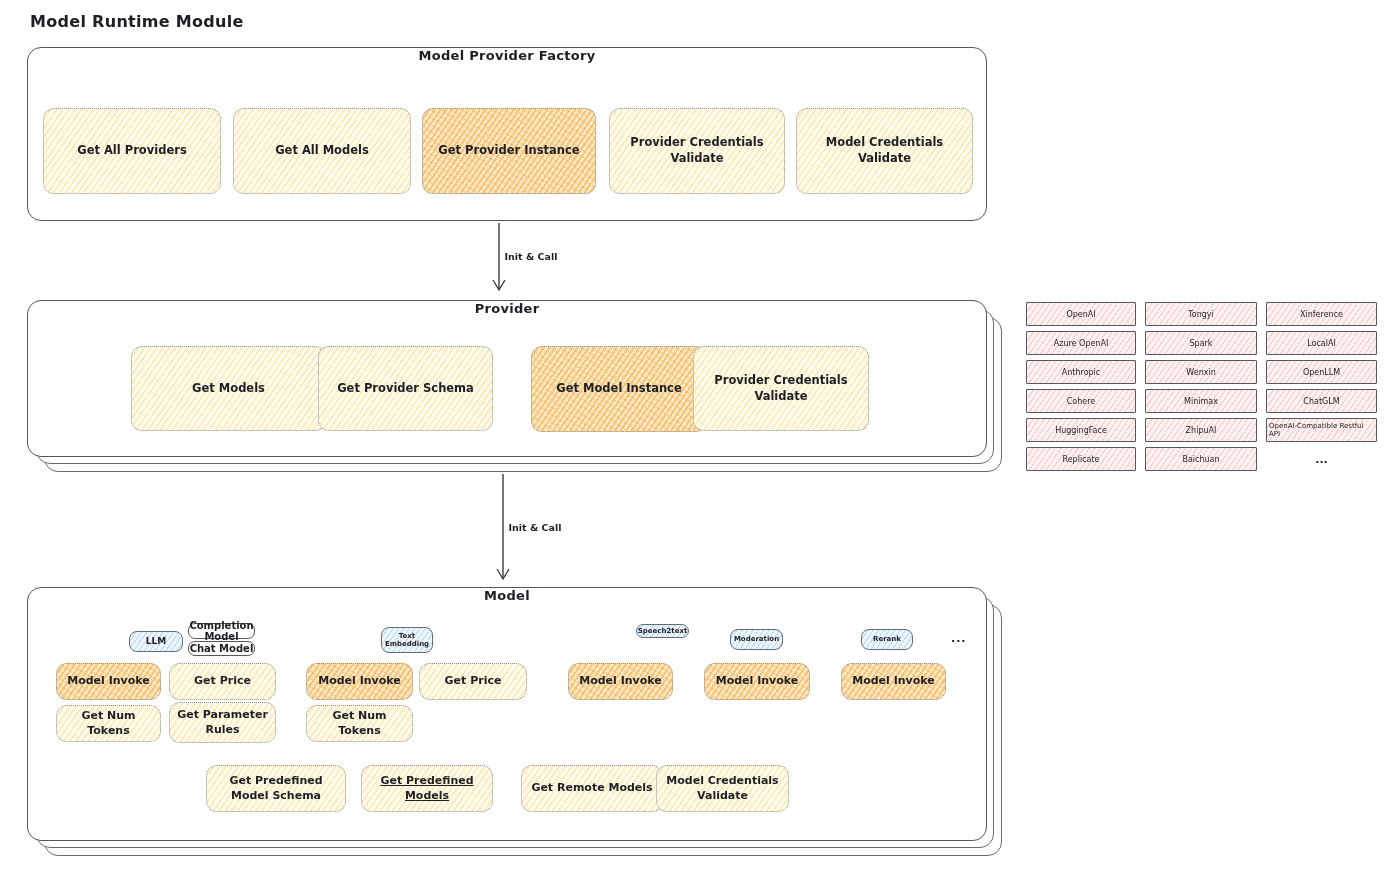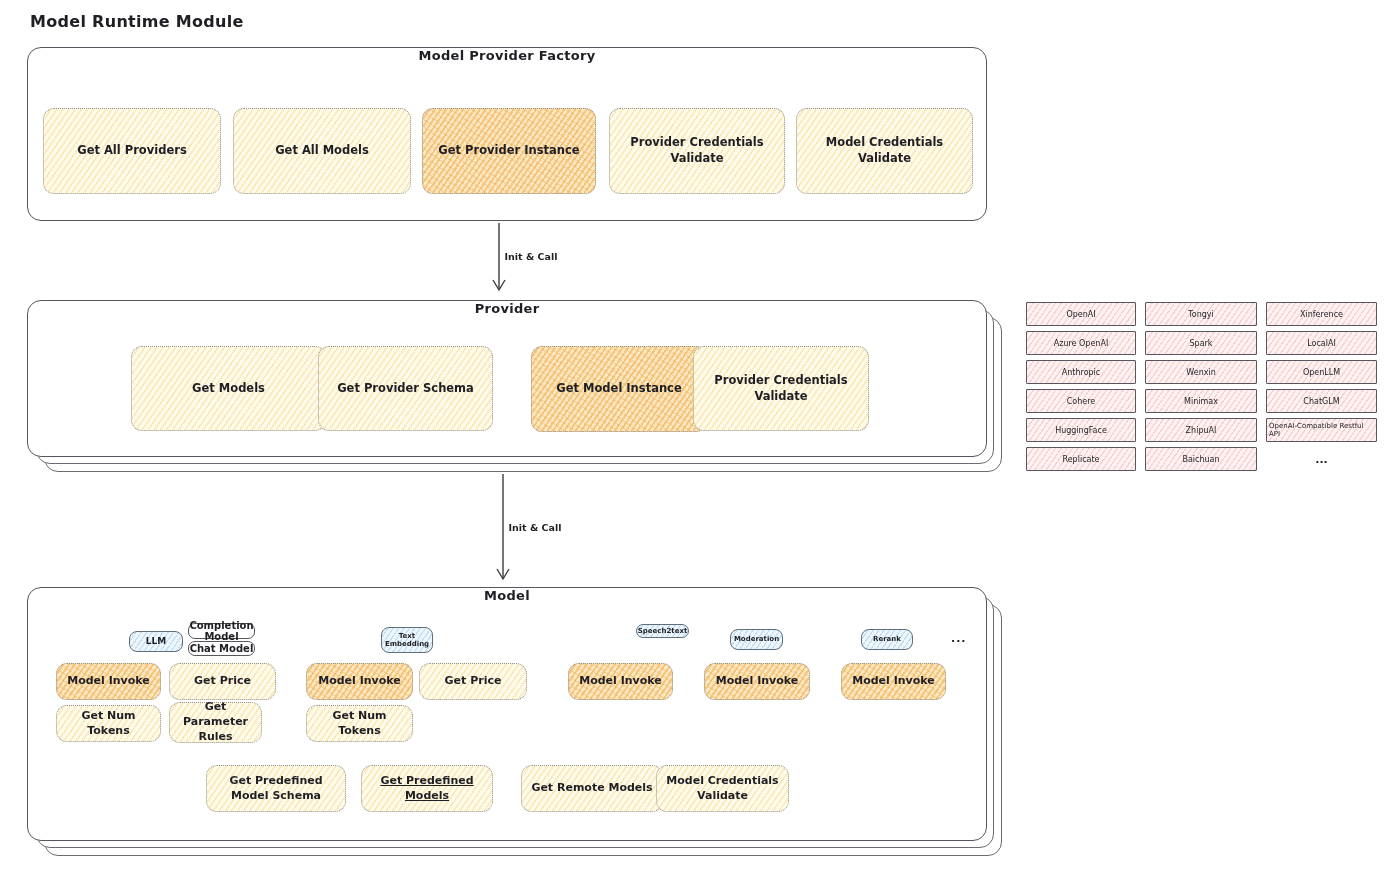--- a/index.html
+++ b/index.html
@@ -154,20 +154,20 @@
 
   <div class="btn hl small" style="left:28px;top:75px;width:105px;height:37px;">Model Invoke</div>
   <div class="btn small" style="left:141px;top:75px;width:107px;height:37px;">Get Price</div>
   <div class="btn hl small" style="left:278px;top:75px;width:107px;height:37px;">Model Invoke</div>
   <div class="btn small" style="left:391px;top:75px;width:108px;height:37px;">Get Price</div>
   <div class="btn hl small" style="left:540px;top:75px;width:105px;height:37px;">Model Invoke</div>
   <div class="btn hl small" style="left:676px;top:75px;width:106px;height:37px;">Model Invoke</div>
   <div class="btn hl small" style="left:813px;top:75px;width:105px;height:37px;">Model Invoke</div>
 
   <div class="btn small" style="left:28px;top:117px;width:105px;height:37px;">Get Num Tokens</div>
-  <div class="btn small" style="left:141px;top:114px;width:93px;height:41px;">Get Parameter Rules</div>
+  <div class="btn small" style="left:141px;top:114px;width:107px;height:41px;">Get Parameter Rules</div>
   <div class="btn small" style="left:278px;top:117px;width:107px;height:37px;">Get Num Tokens</div>
 
   <div class="btn small" style="left:178px;top:177px;width:140px;height:47px;">Get Predefined Model Schema</div>
   <div class="btn small" style="left:333px;top:177px;width:132px;height:47px;text-decoration:underline;">Get Predefined Models</div>
   <div class="btn small" style="left:493px;top:177px;width:142px;height:47px;">Get Remote Models</div>
   <div class="btn small" style="left:628px;top:177px;width:133px;height:47px;">Model Credentials Validate</div>
 </div>
 
 </body></html>

